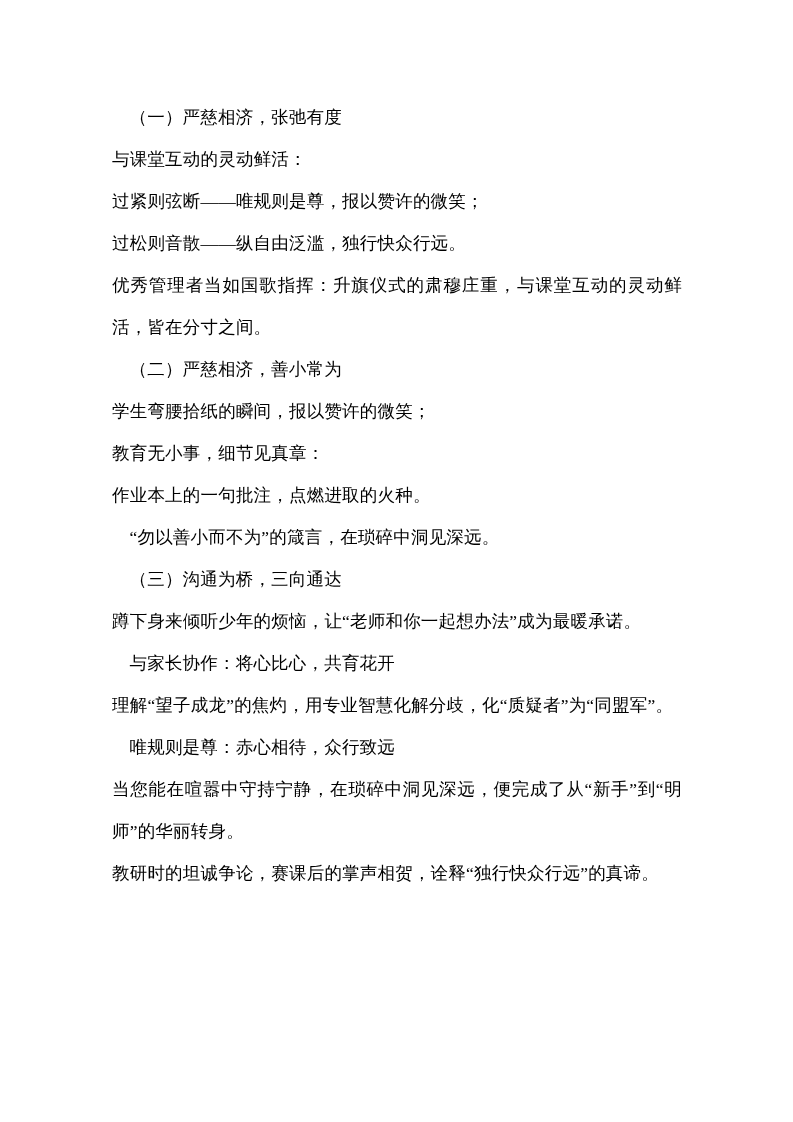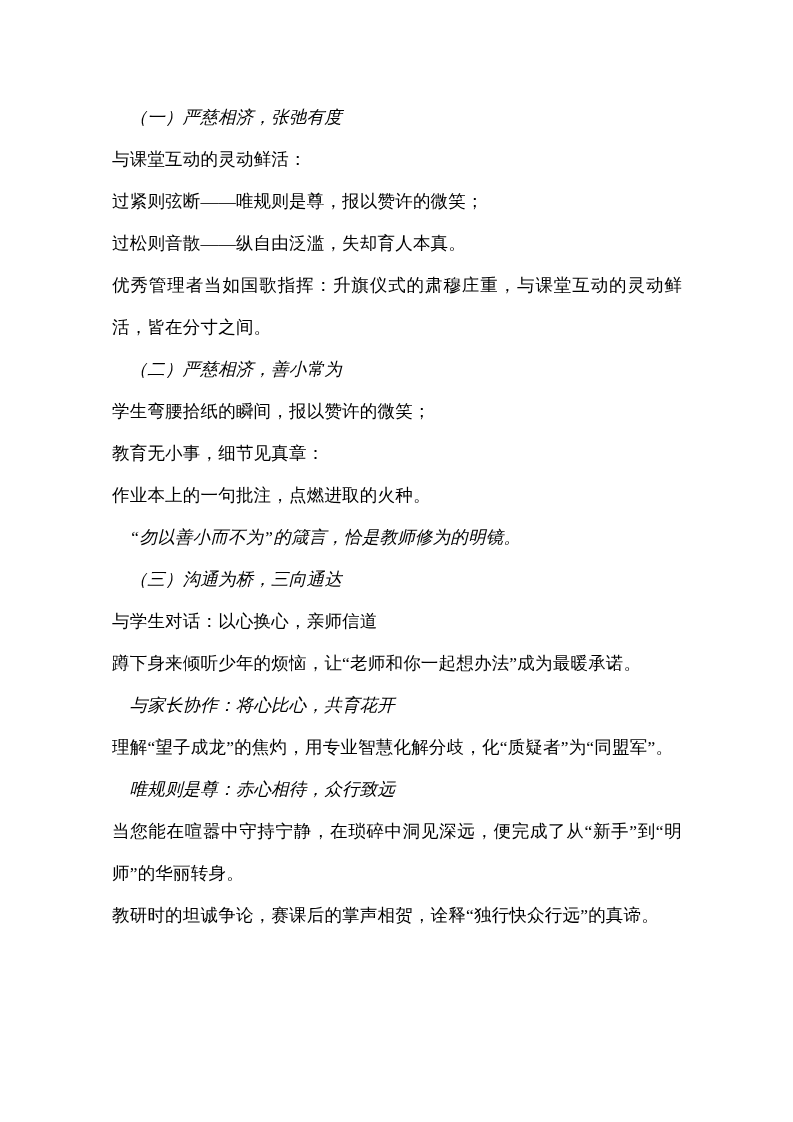--- a/index.html
+++ b/index.html
@@ -32,40 +32,38 @@
     line-height: 42px;
     text-align: justify;
     text-justify: inter-ideograph;
     letter-spacing: 0.2px;
     margin: 0;
     white-space: pre-wrap;
     word-break: break-all;
   }
   .indent {
     text-indent: 17.5px;
-    font-style: italic;
   }
 </style>
 </head>
 <body>
 
 <div class="page">
   <div class="content">
     <p class="para indent">（一）严慈相济，张弛有度</p>
     <p class="para">与课堂互动的灵动鲜活：</p>
     <p class="para">过紧则弦断——唯规则是尊，报以赞许的微笑；</p>
-    <p class="para">过松则音散——纵自由泛滥，失却育人本真。</p>
+    <p class="para">过松则音散——纵自由泛滥，独行快众行远。</p>
     <p class="para">优秀管理者当如国歌指挥：升旗仪式的肃穆庄重，与课堂互动的灵动鲜活，皆在分寸之间。</p>
     <p class="para indent">（二）严慈相济，善小常为</p>
     <p class="para">学生弯腰拾纸的瞬间，报以赞许的微笑；</p>
     <p class="para">教育无小事，细节见真章：</p>
     <p class="para">作业本上的一句批注，点燃进取的火种。</p>
-    <p class="para indent">“勿以善小而不为”的箴言，恰是教师修为的明镜。</p>
+    <p class="para indent">“勿以善小而不为”的箴言，在琐碎中洞见深远。</p>
     <p class="para indent">（三）沟通为桥，三向通达</p>
-    <p class="para">与学生对话：以心换心，亲师信道</p>
     <p class="para">蹲下身来倾听少年的烦恼，让“老师和你一起想办法”成为最暖承诺。</p>
     <p class="para indent">与家长协作：将心比心，共育花开</p>
     <p class="para">理解“望子成龙”的焦灼，用专业智慧化解分歧，化“质疑者”为“同盟军”。</p>
     <p class="para indent">唯规则是尊：赤心相待，众行致远</p>
     <p class="para">当您能在喧嚣中守持宁静，在琐碎中洞见深远，便完成了从“新手”到“明师”的华丽转身。</p>
     <p class="para">教研时的坦诚争论，赛课后的掌声相贺，诠释“独行快众行远”的真谛。</p>
   </div>
 </div>
 
 </body></html>

